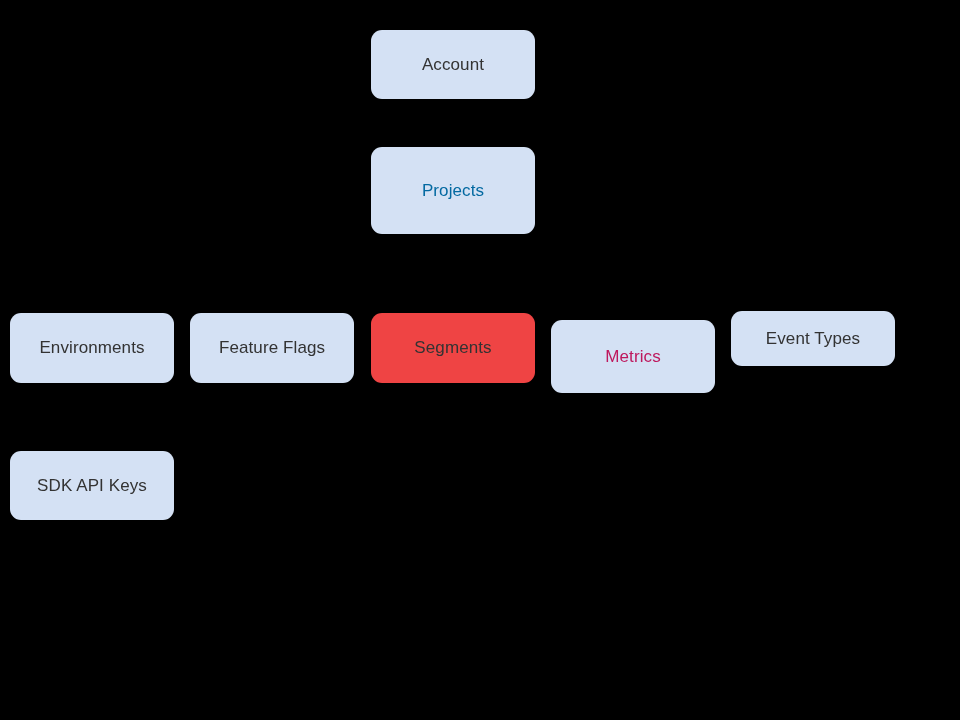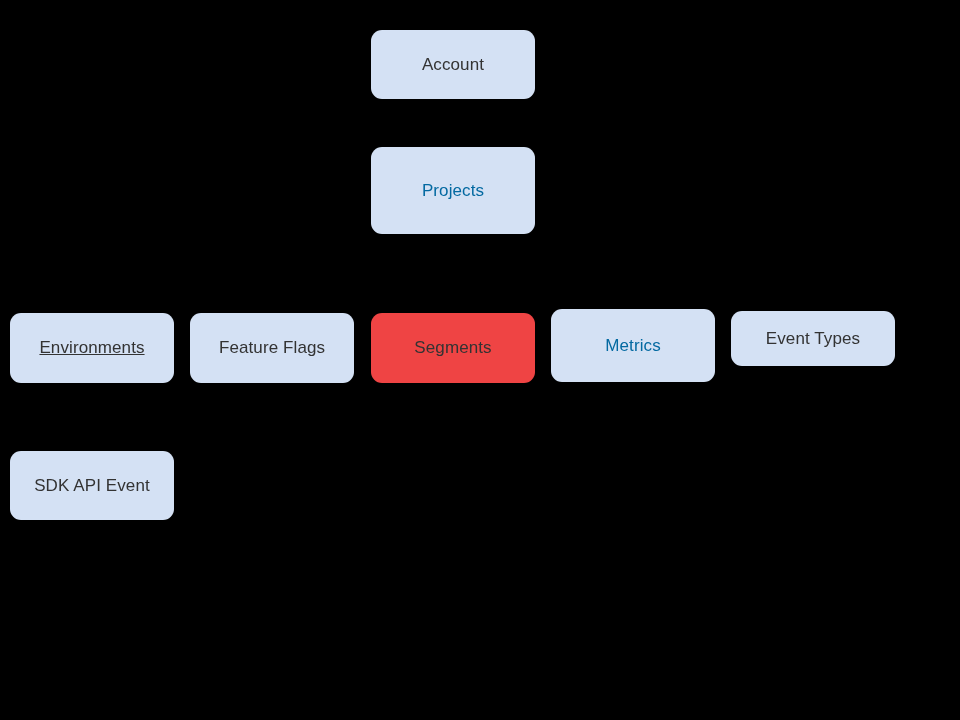--- a/index.html
+++ b/index.html
@@ -39,31 +39,31 @@
 </head>
 <body>
 
 <div id="canvas" style="background: rgb(0, 0, 0);">
     <div class="node" style="left: 371px; top: 30px; width: 164px; height: 69px; background: rgb(212, 225, 244); color: rgb(51, 51, 51); text-align: center;">
       <span class="node-label">Account</span>
     </div>
     <div class="node" style="left: 371px; top: 131px; width: 164px; height: 87px; background: rgb(212, 225, 244); color: #0369a1; margin-top: 16px;">
       <span class="node-label">Projects</span>
     </div>
-    <div class="node" style="left: 10px; top: 313px; width: 164px; height: 70px; background: rgb(212, 225, 244); color: rgb(51, 51, 51); text-decoration: underline;">
+    <div class="node" style="left: 10px; top: 313px; width: 164px; height: 70px; background: rgb(212, 225, 244); color: rgb(51, 51, 51);">
       <span class="node-label">Environments</span>
     </div>
     <div class="node" style="left: 190px; top: 313px; width: 164px; height: 70px; background: rgb(212, 225, 244); color: rgb(51, 51, 51);">
       <span class="node-label">Feature Flags</span>
     </div>
     <div class="node" style="left: 371px; top: 313px; width: 164px; height: 70px; background: #ef4444; color: rgb(51, 51, 51);">
       <span class="node-label">Segments</span>
     </div>
-    <div class="node" style="left: 551px; top: 309px; width: 164px; height: 73px; background: rgb(212, 225, 244); color: #0369a1;">
+    <div class="node" style="left: 551px; top: 320px; width: 164px; height: 73px; background: rgb(212, 225, 244); color: #be185d;">
       <span class="node-label">Metrics</span>
     </div>
     <div class="node" style="left: 731px; top: 311px; width: 164px; height: 55px; background: rgb(212, 225, 244); color: rgb(51, 51, 51);">
       <span class="node-label">Event Types</span>
     </div>
     <div class="node" style="left: 10px; top: 451px; width: 164px; height: 69px; background: rgb(212, 225, 244); color: rgb(51, 51, 51);">
-      <span class="node-label">SDK API Event</span>
+      <span class="node-label">SDK API Keys</span>
     </div>
   </div>
 
 </body></html>

